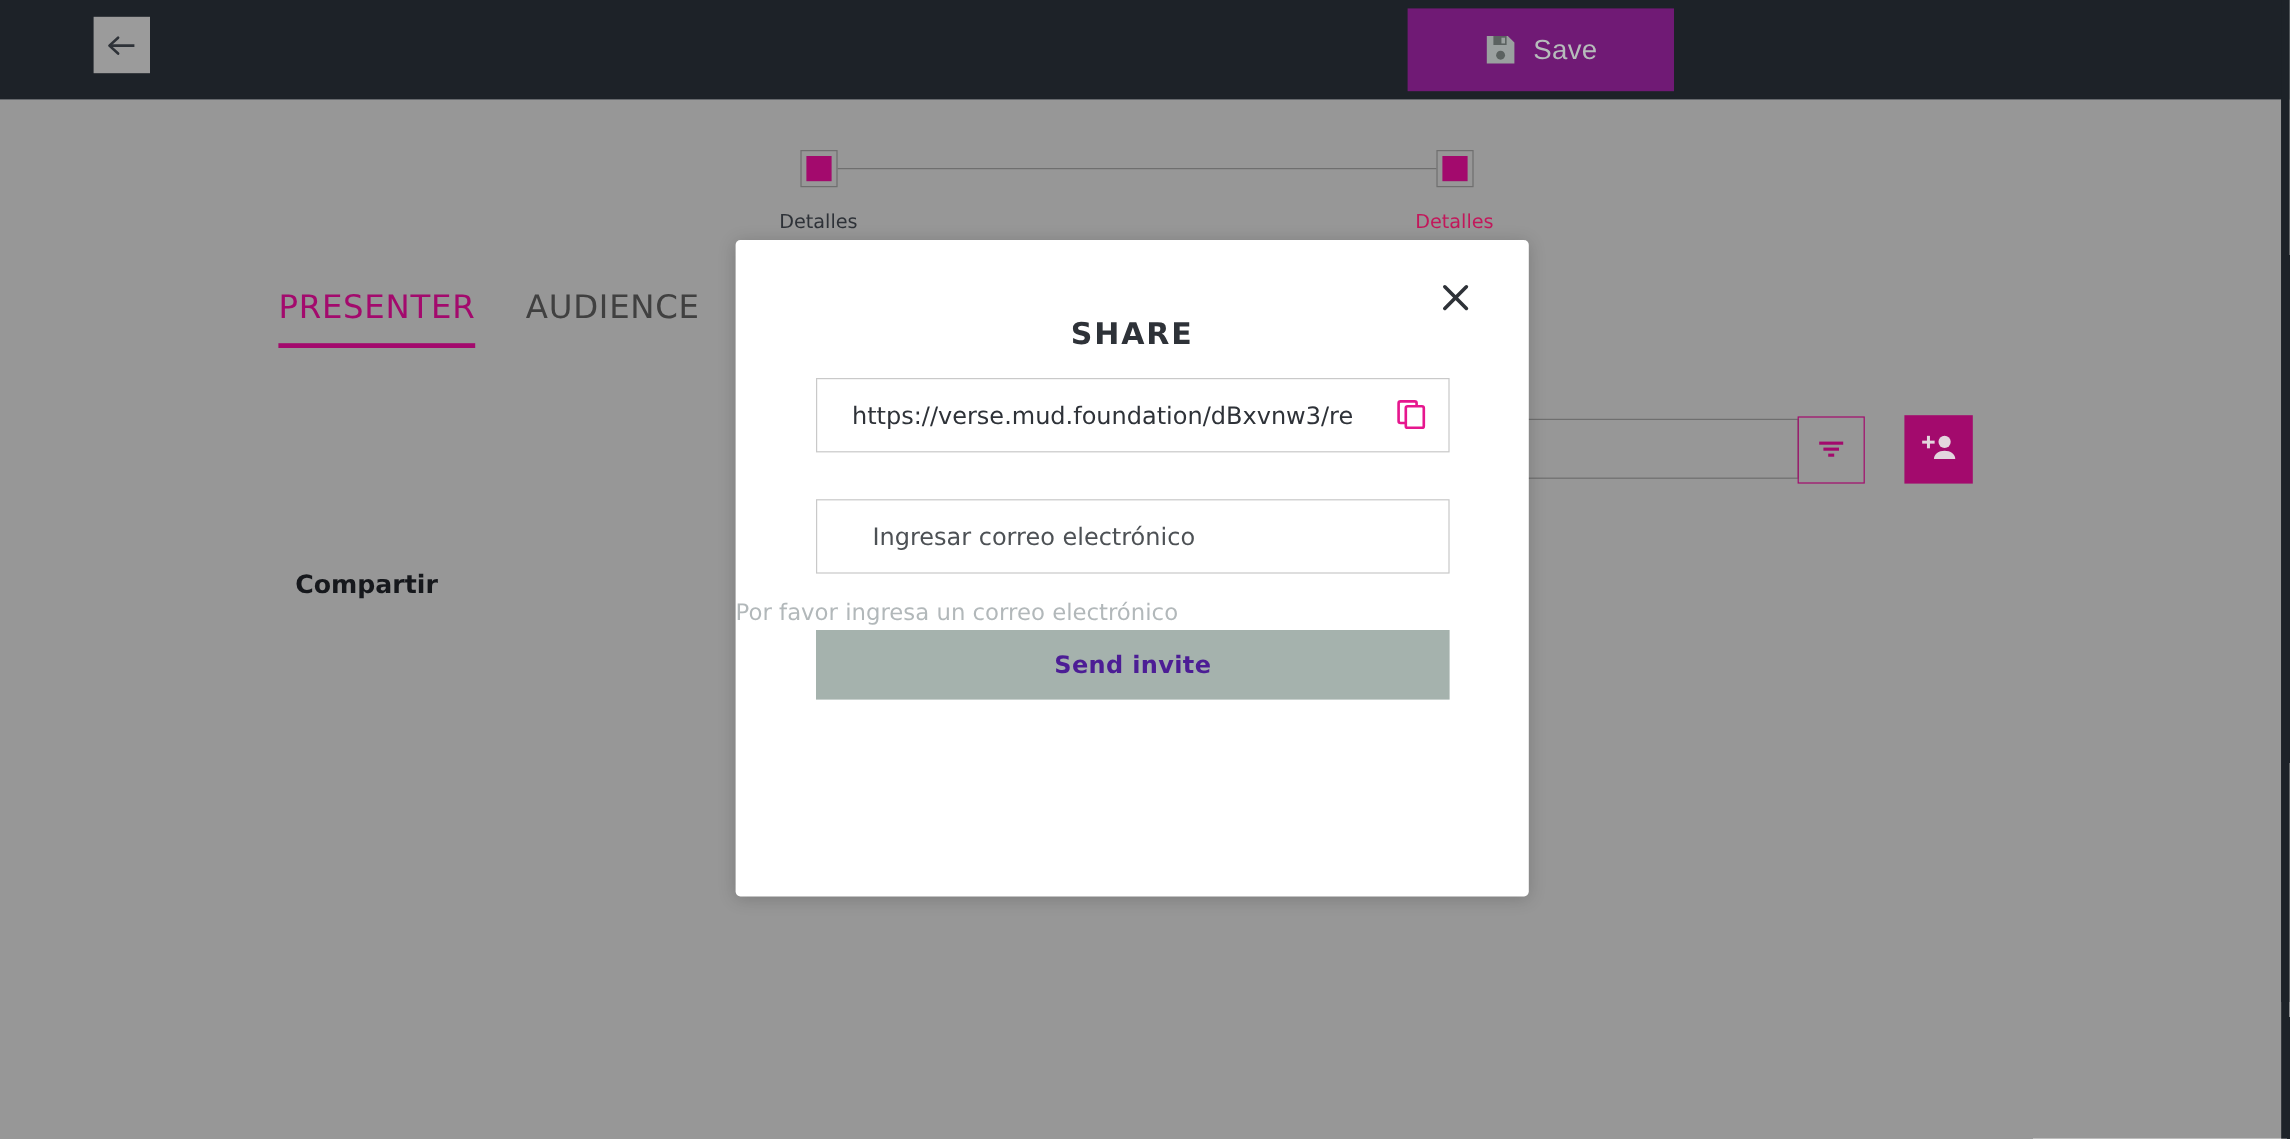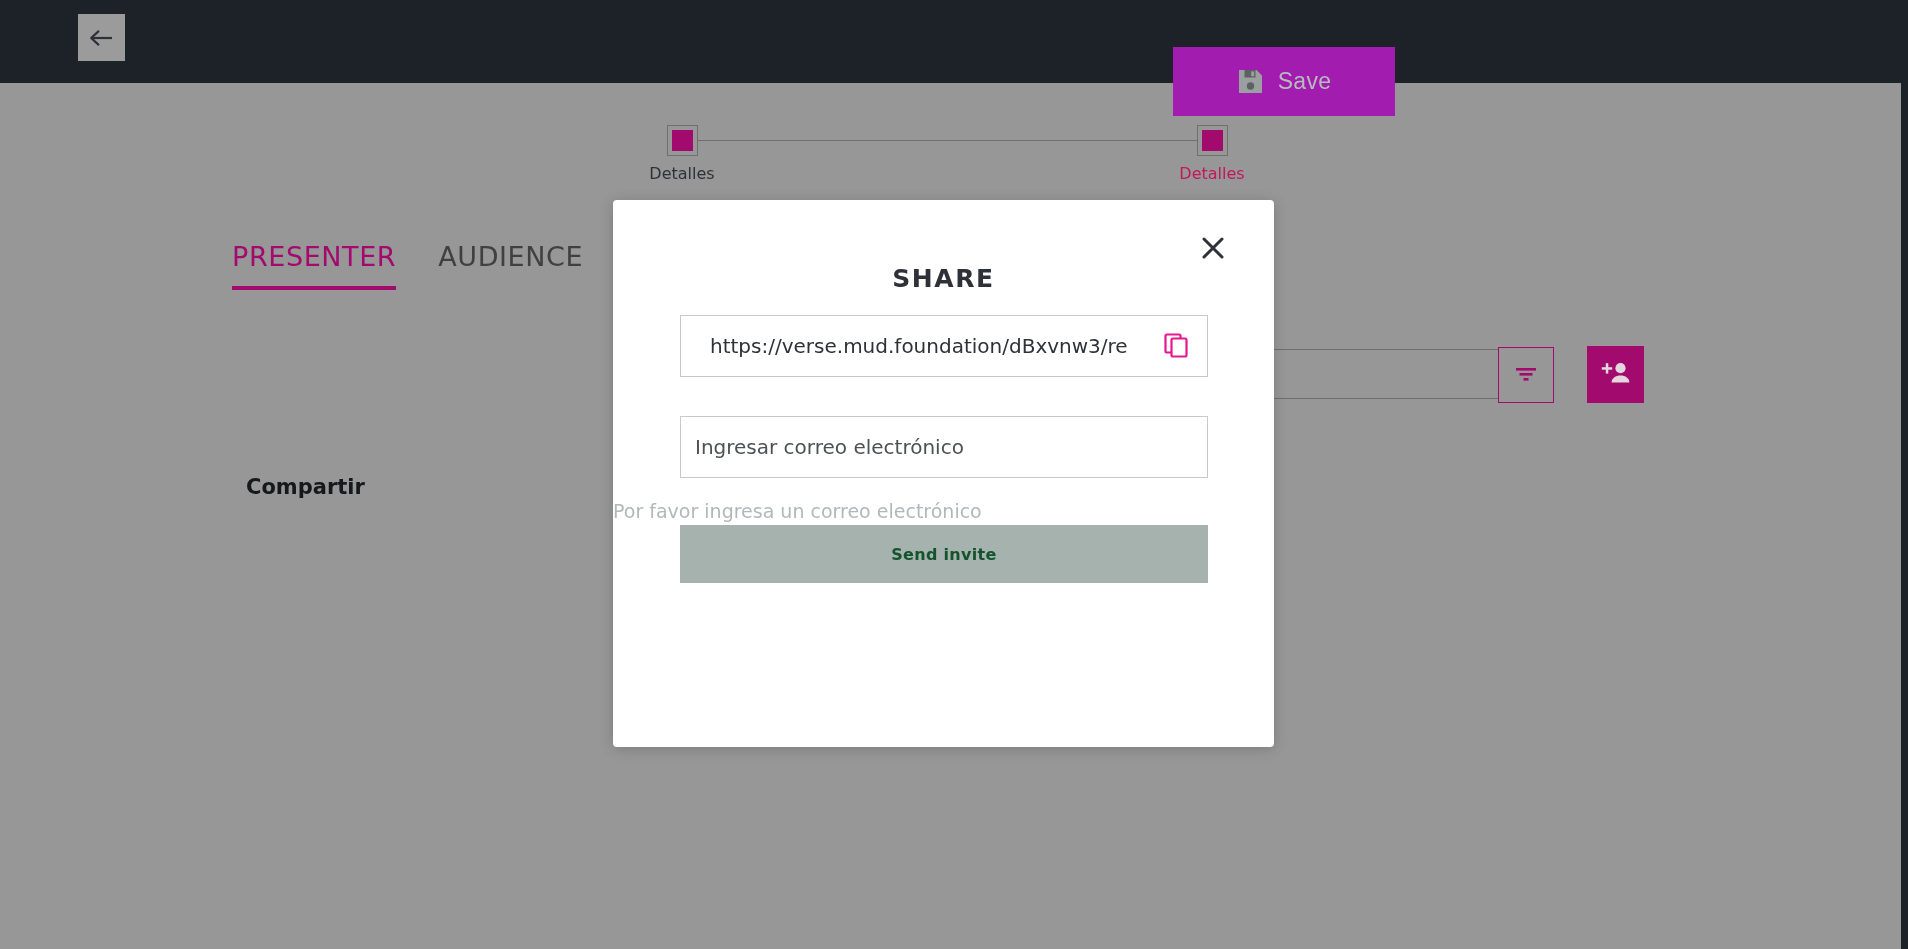--- a/index.html
+++ b/index.html
@@ -43,28 +43,27 @@
     cursor: pointer;
   }
   .back-button svg { display: block; }
 
   .save-button {
     position: absolute;
     right: 513px;
     top: 7px;
     width: 222px;
     height: 69px;
-    background: #a21caf;
+    background: #701a75;
     border: none;
     display: flex;
     align-items: center;
     justify-content: center;
     gap: 14px;
     cursor: pointer;
-    margin-top: 40px;
   }
   .save-button .save-label {
     color: #b6bcbb;
     font-size: 23px;
     letter-spacing: .3px;
   }
   .save-button svg { display: block; }
 
   
   .page-scrollbar {
@@ -128,21 +127,21 @@
     justify-content: center;
     cursor: pointer;
   }
   .step .node i {
     display: block;
     width: 21px;
     height: 21px;
     background: #a30a6d;
   }
   .step .step-label {
-    margin-top: 8px;
+    margin-top: 19px;
     font-size: 16px;
     color: #2e3238;
     white-space: nowrap;
   }
   .step.active .step-label { color: #c2185b; }
 
   
   .tabs {
     position: absolute;
     top: 158px;
@@ -302,21 +301,21 @@
     position: absolute;
     top: 216px;
     left: 67px;
     width: 528px;
     height: 62px;
     border: 1px solid #c9c9c9;
     outline: none;
     background: transparent;
     font-size: 20px;
     color: #0f172a;
-    padding: 0 14px;
+    padding: 0 46px;
     font-family: "DejaVu Sans", "Liberation Sans", sans-serif;
   }
   .email-field::placeholder { color: #4d5155; }
 
   .email-hint {
     position: absolute;
     top: 300px;
     left: 0;
     width: 661px;
     text-align: left;
@@ -325,22 +324,22 @@
   }
 
   .send-invite-button {
     position: absolute;
     top: 325px;
     left: 67px;
     width: 528px;
     height: 58px;
     border: none;
     background: #a5b2ad;
-    color: #14532d;
-    font-size: 16px;
+    color: #4c1d95;
+    font-size: 20px;
     font-weight: bold;
     letter-spacing: .3px;
     cursor: pointer;
     font-family: "DejaVu Sans", "Liberation Sans", sans-serif;
   }
 </style>
 </head>
 <body>
 
 <div id="app">

